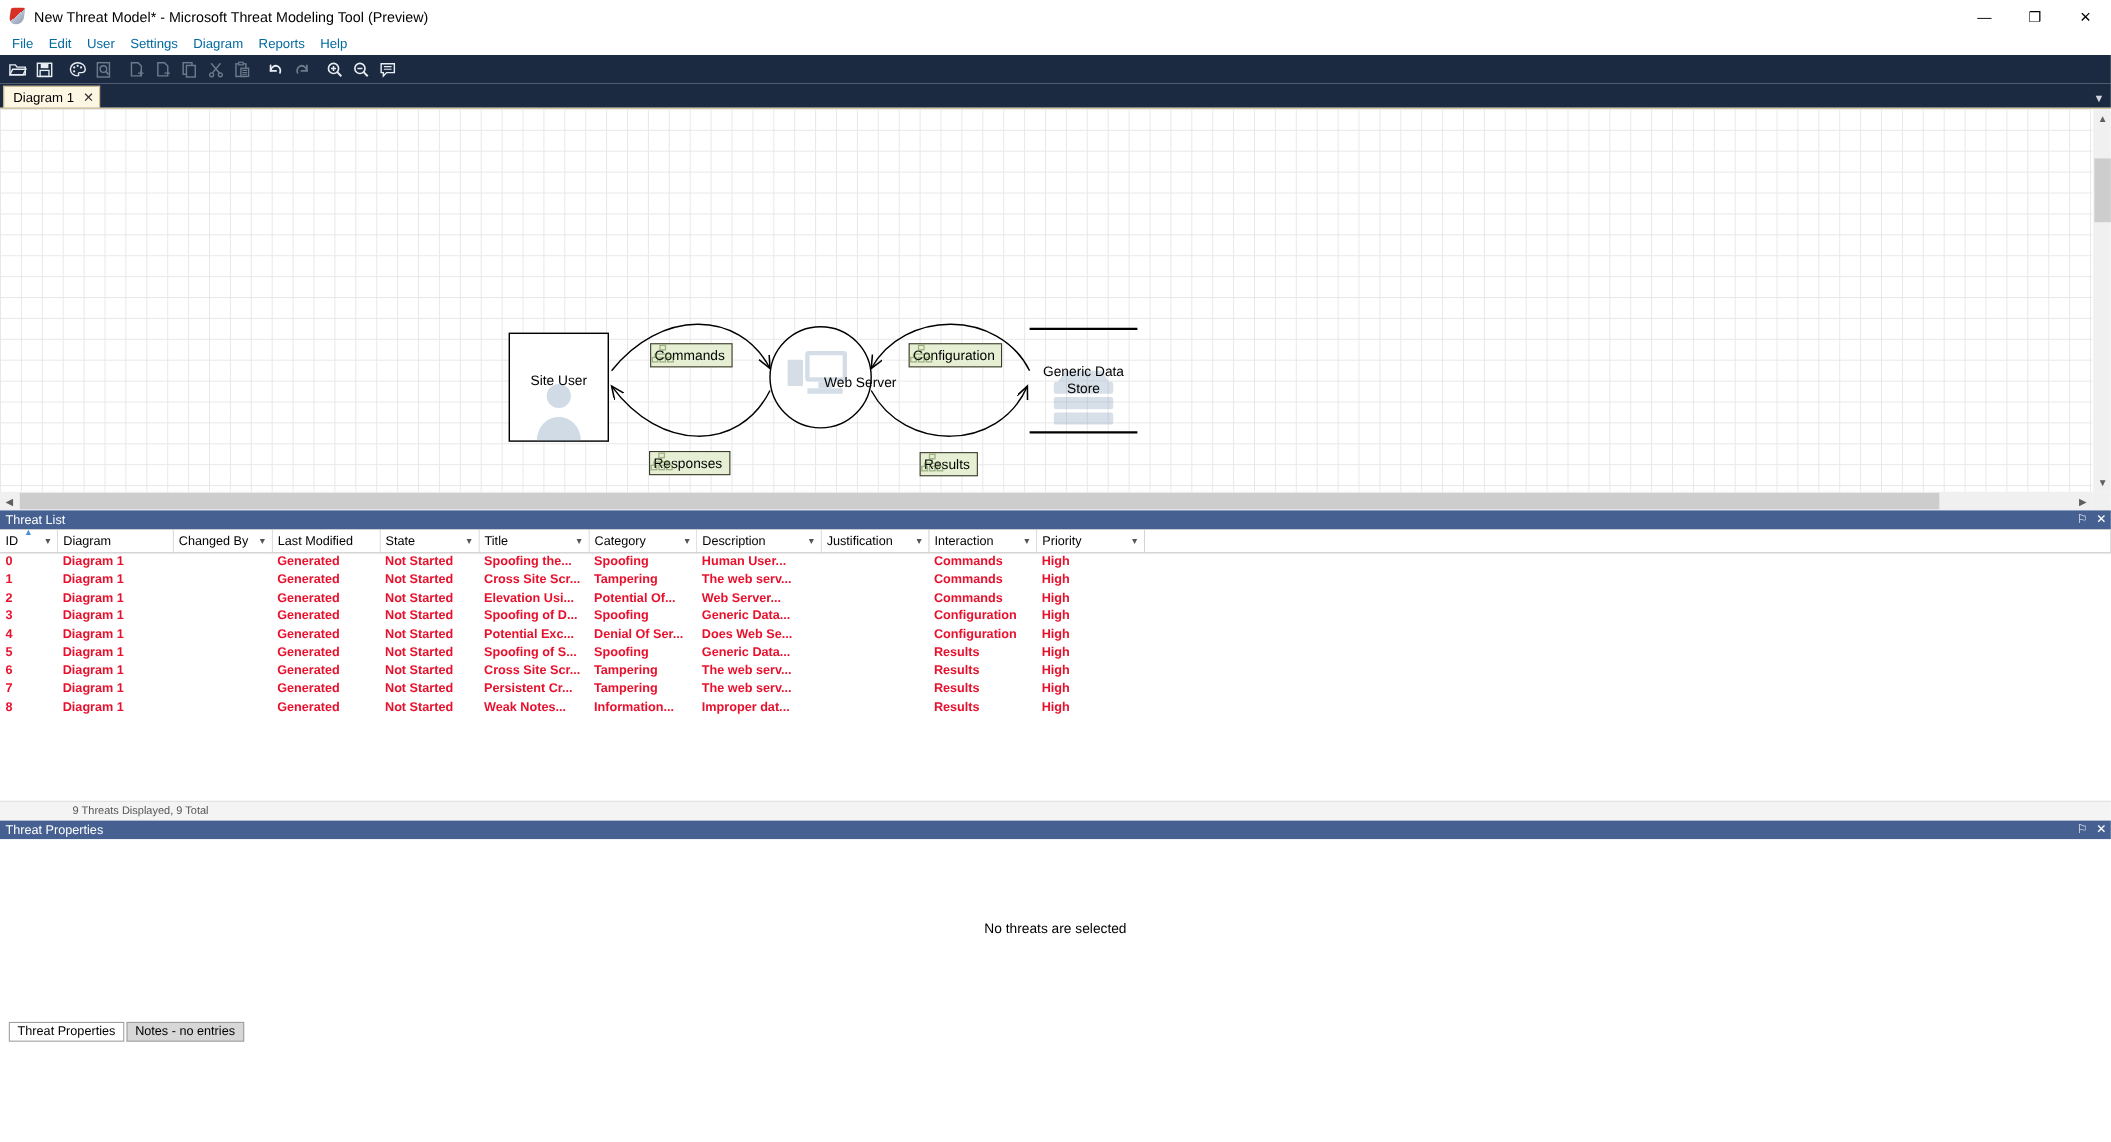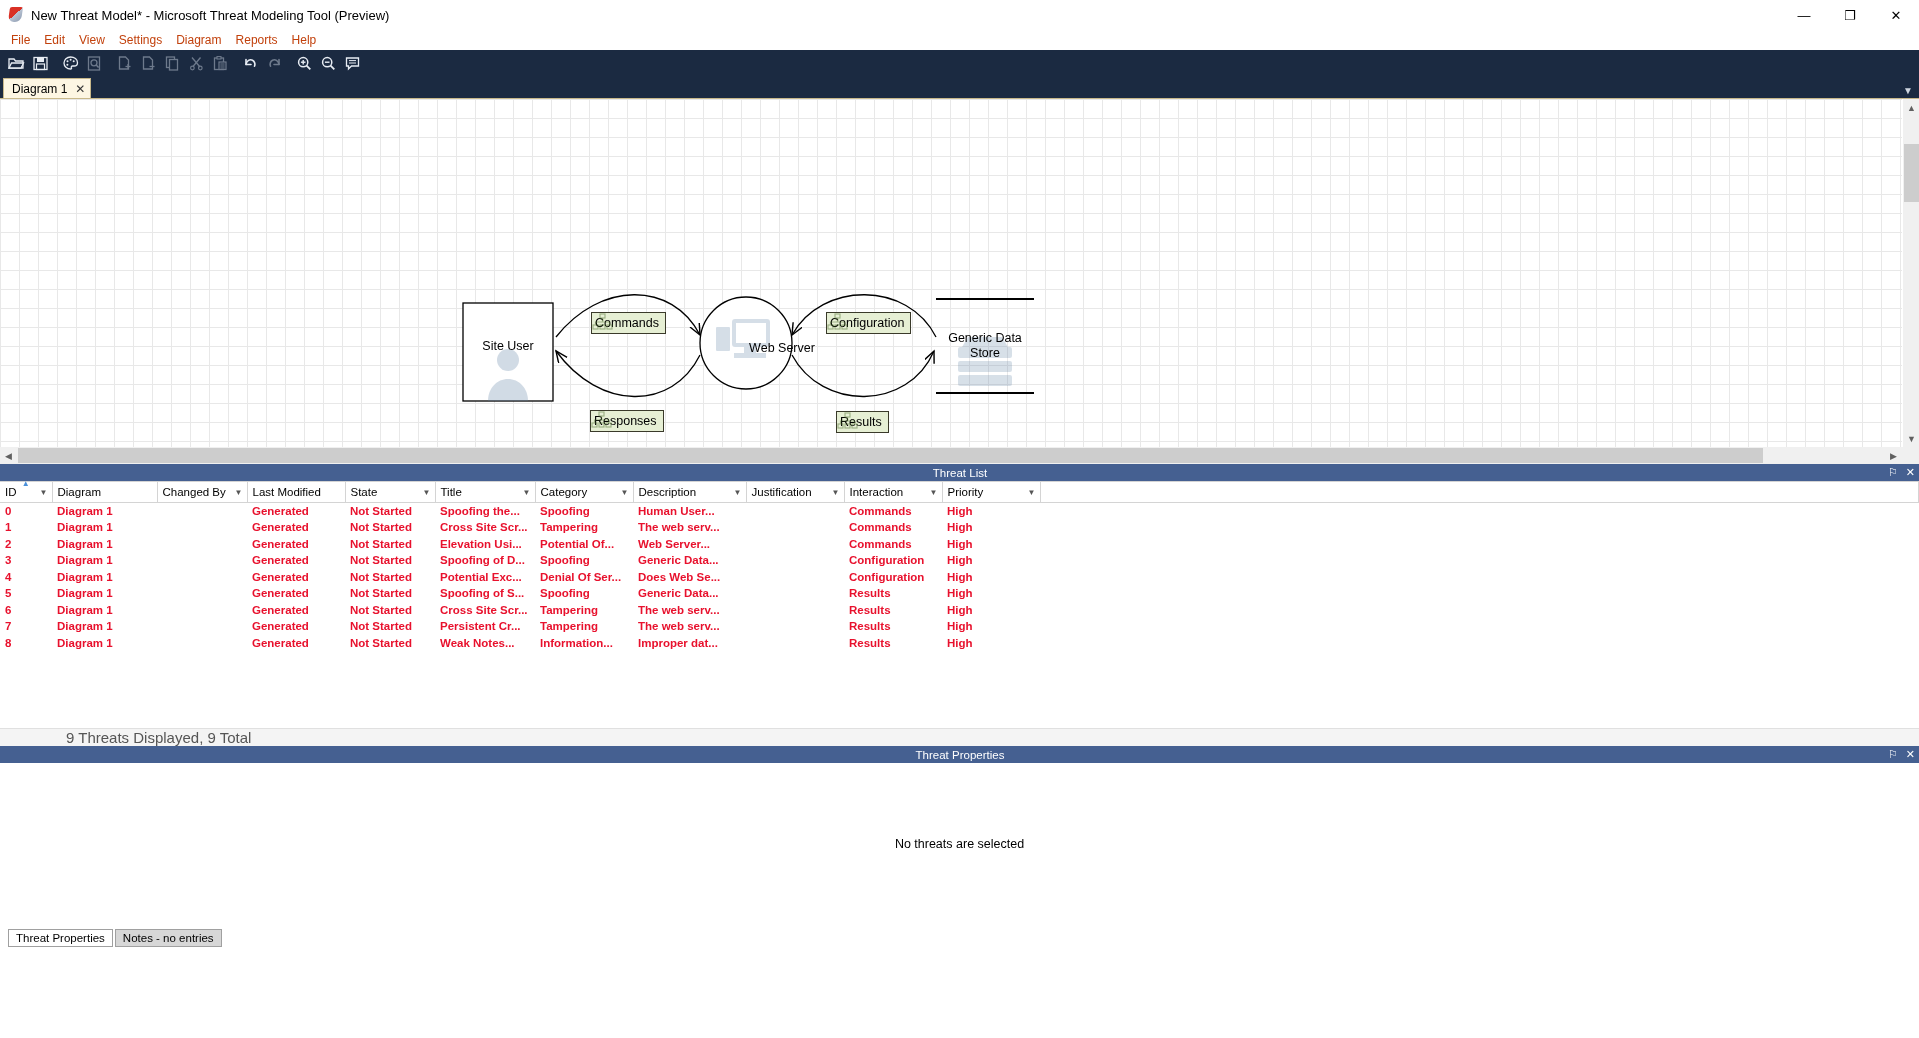--- a/index.html
+++ b/index.html
@@ -48,21 +48,21 @@
   }
 
   
   #menubar {
     height: 20px;
     background: #ffffff;
     display: flex;
     align-items: center;
     padding-left: 4px;
     font-size: 12px;
-    color: #c2410c;
+    color: #0369a1;
   }
   #menubar .menu-item {
     padding: 2px 7px;
     cursor: default;
     line-height: 16px;
   }
 
   
   #toolbar {
     height: 26px;
@@ -177,21 +177,20 @@
 
   
   .panel-header {
     height: 17px;
     background: #456091;
     display: flex; align-items: center;
     padding: 0 4px 0 5px;
     color: #ffffff;
     font-size: 11.5px;
     position: relative;
-    justify-content: center;
   }
   .panel-header .ph-right {
     position: absolute; right: 4px; top: 0;
     display: flex; align-items: center; height: 17px; gap: 8px;
   }
   .panel-header .ph-btn { color: #fff; font-size: 11px; cursor: default; line-height: 1; }
 
   
   #threatlist-wrap { background:#fff; }
   #grid { width: 100%; border-collapse: collapse; table-layout: fixed; }
@@ -226,21 +225,21 @@
     height: 16.5px;
     white-space: nowrap;
     overflow: hidden;
     cursor: default;
   }
   #grid-filler { height: 77px; background: #fff; }
   #grid-status {
     height: 18px;
     background: #f4f4f4;
     border-top: 1px solid #e0e0e0;
-    font-size: 15px;
+    font-size: 10px;
     color: #555;
     display: flex; align-items: center;
     padding-left: 66px;
   }
 
   
   #props-body {
     height: 162px;
     background: #fff;
     display: flex; align-items: center; justify-content: center;
@@ -279,21 +278,21 @@
   <div id="window-controls">
     <div class="wbtn">—</div>
     <div class="wbtn">❐</div>
     <div class="wbtn close">✕</div>
   </div>
 </div>
 
 <div id="menubar">
   <div class="menu-item">File</div>
   <div class="menu-item">Edit</div>
-  <div class="menu-item">View</div>
+  <div class="menu-item">User</div>
   <div class="menu-item">Settings</div>
   <div class="menu-item">Diagram</div>
   <div class="menu-item">Reports</div>
   <div class="menu-item">Help</div>
 </div>
 
 <div id="toolbar">
   <div class="tb">
     <svg width="17" height="17" viewBox="0 0 17 17">
         <path d="M1 13V4h5l1.5 2H15v7z" fill="none" stroke="#e8edf4" stroke-width="1.3"></path>

